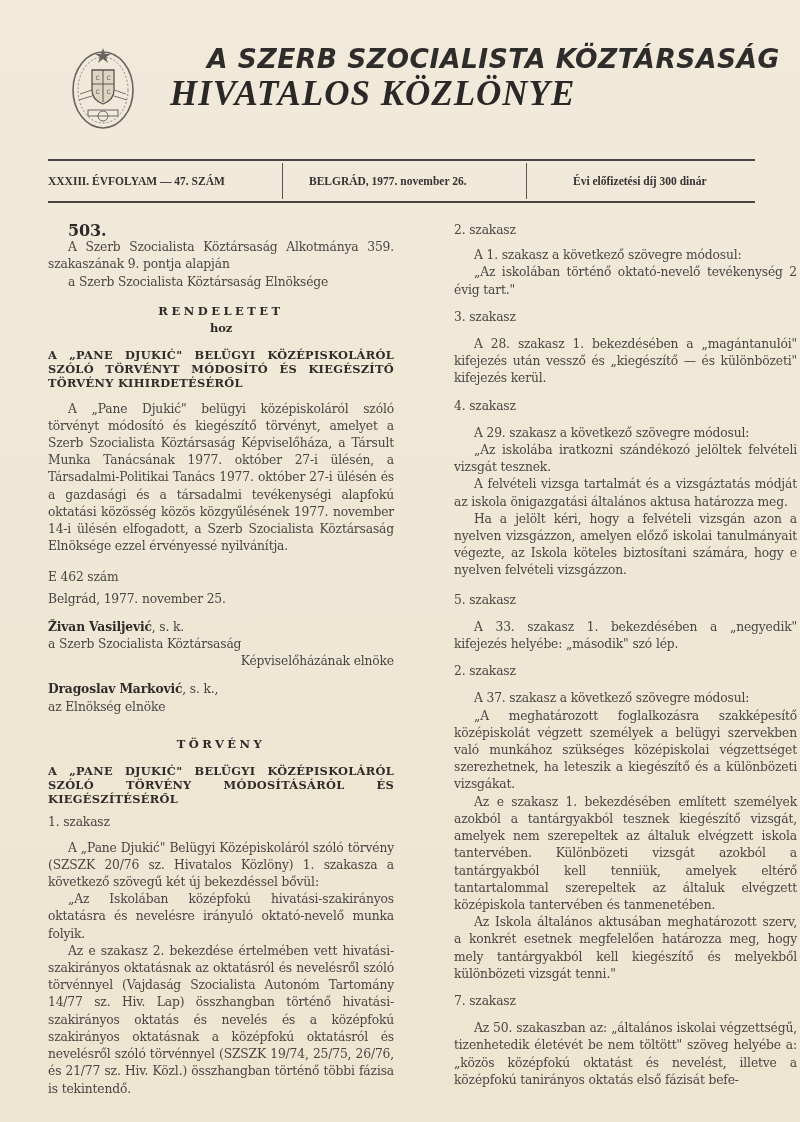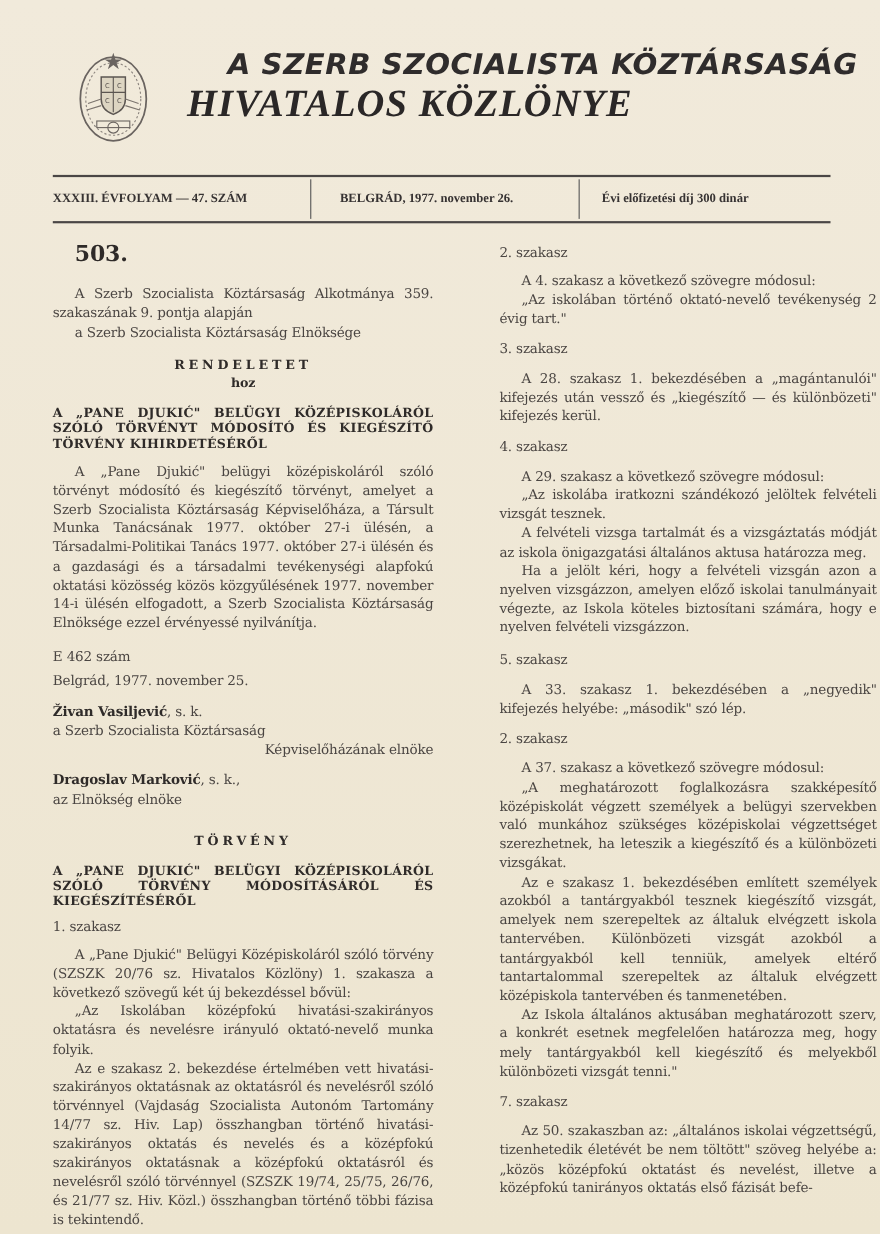--- a/index.html
+++ b/index.html
@@ -29,31 +29,31 @@
     transform: scaleX(1.0); transform-origin: left; line-height: 1;
   }
 
   .rule { position: absolute; left: 48px; width: 707px; height: 2px; background: #4a4645; }
   .rule.top { top: 159px; }
   .rule.bottom { top: 201px; }
   .info-bar { position: absolute; left: 48px; top: 161px; width: 707px; height: 40px; display: flex; align-items: center; font-family: "Liberation Serif", serif; font-weight: bold; font-size: 11.5px; color: #363232; }
   .info-cell { display: flex; align-items: center; }
   .info-cell.c1 { width: 234px; padding-left: 0; }
   .info-cell.c2 { width: 244px; padding-left: 26px; box-sizing: border-box; border-left: 1px solid #555; height: 36px; }
-  .info-cell.c3 { flex: 1; padding-left: 20px; border-left: 1px solid #555; height: 36px; }
+  .info-cell.c3 { flex: 1; padding-left: 46px; border-left: 1px solid #555; height: 36px; }
 
   
   .col { position: absolute; top: 218px; font-size: 12.3px; line-height: 17.2px; color: #4a4542; font-family: "DejaVu Serif", serif; letter-spacing: -0.15px; }
   .col.left { left: 48px; width: 346px; }
   .col.right { left: 413px; width: 343px; margin-left: 41px; }
   .col p { margin: 0; text-align: justify; }
   .ind { text-indent: 20px; }
   .center { text-align: center !important; }
   .bold { font-weight: bold; color: #2f2b29; }
-  .num { font-family: "DejaVu Serif", serif; font-weight: bold; font-size: 20px; color: #2e2a28; margin-left: 20px; margin-bottom: 20px; }
+  .num { font-family: "DejaVu Serif", serif; font-weight: bold; font-size: 16px; color: #2e2a28; margin-left: 20px; margin-bottom: 0; }
   .spaced { letter-spacing: 3.5px; font-weight: bold; font-size: 11.5px; color: #2f2b29; }
   .title-block { font-weight: bold; font-size: 11.4px; line-height: 13.8px; text-align: center; color: #2f2b29; letter-spacing: 0.3px; }
   .sec { text-align: center; margin: 0; }
   .gap4 { height: 4px; } .gap8 { height: 8px; } .gap10 { height: 10px; } .gap12 { height: 12px; } .gap14 { height: 14px; } .gap20 { height: 20px; }
   .sig-left { margin-left: 27px; }
   .sig-left2 { margin-left: 4px; }
   .sig-left3 { margin-left: 16px; }
   .sig-right { margin-left: 168px; }
   .sig-right2 { margin-left: 186px; }
 </style>
@@ -121,21 +121,21 @@
     <div class="gap8"></div>
     <p class="ind">A „Pane Djukić" Belügyi Középiskoláról szóló törvény (SZSZK 20/76 sz. Hivatalos Közlöny) 1. szakasza a következő szövegű két új bekezdéssel bővül:</p>
     <p class="ind">„Az Iskolában középfokú hivatási-szakirányos oktatásra és nevelésre irányuló oktató-nevelő munka folyik.</p>
     <p class="ind">Az e szakasz 2. bekezdése értelmében vett hivatási-szakirányos oktatásnak az oktatásról és nevelésről szóló törvénnyel (Vajdaság Szocialista Autonóm Tartomány 14/77 sz. Hiv. Lap) összhangban történő hivatási-szakirányos oktatás és nevelés és a középfokú szakirányos oktatásnak a középfokú oktatásról és nevelésről szóló törvénnyel (SZSZK 19/74, 25/75, 26/76, és 21/77 sz. Hiv. Közl.) összhangban történő többi fázisa is tekintendő.</p>
   </div>
 
   <div class="col right">
     <div class="gap4"></div>
     <p class="sec">2. szakasz</p>
     <div class="gap8"></div>
-    <p class="ind">A 4. szakasz a következő szövegre módosul:</p>
+    <p class="ind">A 1. szakasz a következő szövegre módosul:</p>
     <p class="ind">„Az iskolában történő oktató-nevelő tevékenység 2 évig tart."</p>
     <div class="gap10"></div>
     <p class="sec">3. szakasz</p>
     <div class="gap10"></div>
     <p class="ind">A 28. szakasz 1. bekezdésében a „magántanulói" kifejezés után vessző és „kiegészítő — és különbözeti" kifejezés kerül.</p>
     <div class="gap10"></div>
     <p class="sec">4. szakasz</p>
     <div class="gap10"></div>
     <p class="ind">A 29. szakasz a következő szövegre módosul:</p>
     <p class="ind">„Az iskolába iratkozni szándékozó jelöltek felvételi vizsgát tesznek.</p>

